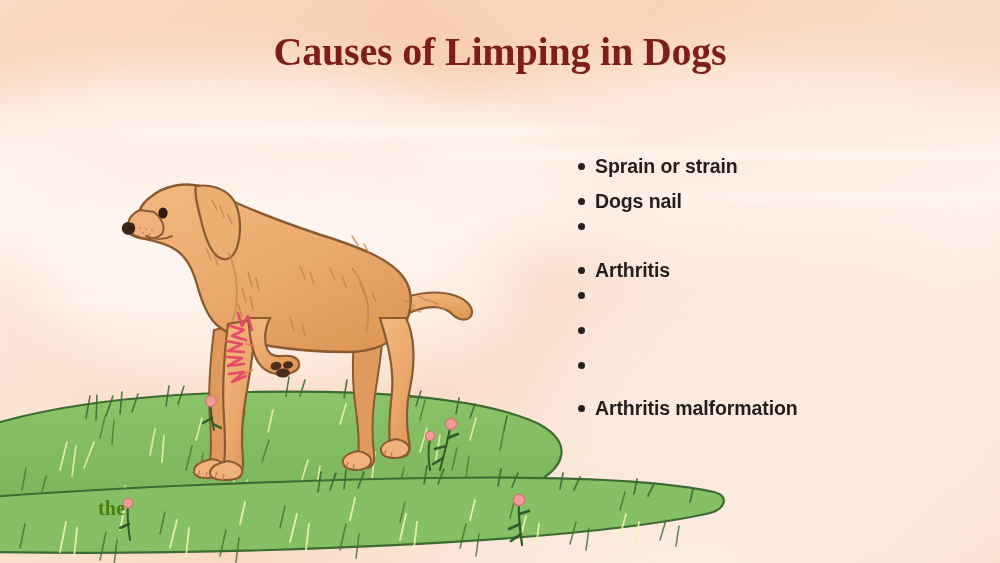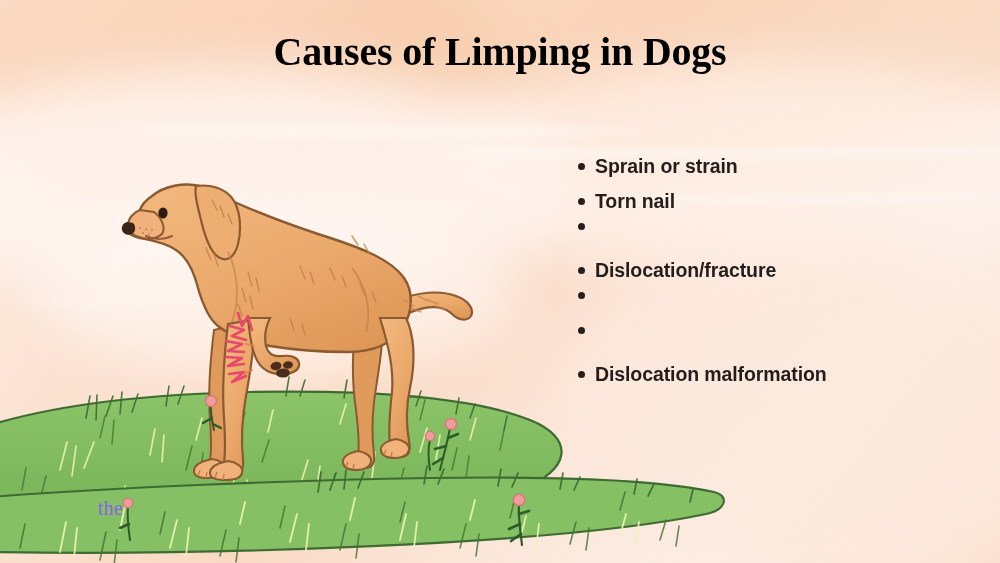--- a/index.html
+++ b/index.html
@@ -23,39 +23,39 @@
   .w4{left:420px;top:60px;width:680px;height:210px;background:rgba(255,243,236,.72);}
   .w5{left:560px;top:250px;width:520px;height:330px;background:rgba(252,232,220,.75);}
   .w6{left:40px;top:200px;width:480px;height:180px;background:rgba(255,248,243,.65);}
   .streak{position:absolute;height:7px;border-radius:50%;filter:blur(5px);background:rgba(255,252,249,.78);}
 
   
   .title{
     position:absolute;left:0;right:0;top:28px;text-align:center;
     font-family:"Liberation Serif",serif;
     font-weight:700;font-size:40px;letter-spacing:-.2px;
-    color:#000000;white-space:nowrap;
+    color:#7f1d1d;white-space:nowrap;
   }
 
   
   .bullets{position:absolute;left:578px;top:157px;width:400px;}
   .bullet-row{display:flex;align-items:baseline;height:34.6px;text-align:center;}
   .dot{
     width:7px;height:7px;border-radius:50%;background:#241F1C;
     flex:0 0 7px;margin-right:10px;position:relative;top:-3px;
   }
   .btxt{font-size:19.5px;font-weight:700;color:#231E1B;letter-spacing:-.1px;
         line-height:1;white-space:nowrap;}
 
   
   svg.art{position:absolute;left:0;top:0;width:1000px;height:563px;}
 
   
   .logo{position:absolute;left:95px;top:498px;
-        font-family:"Liberation Serif",serif;color:#8b5cf6;line-height:1;}
+        font-family:"Liberation Serif",serif;color:#4d7c0f;line-height:1;font-weight:bold;}
   .logo .the{font-size:20px;display:block;margin-left:3px;letter-spacing:.2px;}
   .logo .spruce{font-size:40px;display:block;margin-top:-2px;letter-spacing:-.5px;}
 </style>
 </head>
 <body>
 
 <div id="stage">
 
   <div class="bg-base"></div>
   <div class="wash w1"></div>
@@ -400,38 +400,41 @@
 
   <div class="title">Causes of Limping in Dogs</div>
 
   <div class="bullets">
     <div class="bullet-row">
       <span class="dot"></span>
       <span class="btxt">Sprain or strain</span>
     </div>
     <div class="bullet-row">
       <span class="dot"></span>
-      <span class="btxt">Torn nail</span>
-    </div>
-    <div class="bullet-row">
-      <span class="dot"></span>
-    </div>
-    <div class="bullet-row">
-      <span class="dot"></span>
-      <span class="btxt">Dislocation/fracture</span>
-    </div>
-    <div class="bullet-row">
-      <span class="dot"></span>
-    </div>
-    <div class="bullet-row">
-      <span class="dot"></span>
-    </div>
-    <div class="bullet-row">
-      <span class="dot"></span>
-      <span class="btxt">Dislocation malformation</span>
+      <span class="btxt">Dogs nail</span>
+    </div>
+    <div class="bullet-row">
+      <span class="dot"></span>
+    </div>
+    <div class="bullet-row">
+      <span class="dot"></span>
+      <span class="btxt">Arthritis</span>
+    </div>
+    <div class="bullet-row">
+      <span class="dot"></span>
+    </div>
+    <div class="bullet-row">
+      <span class="dot"></span>
+    </div>
+    <div class="bullet-row">
+      <span class="dot"></span>
+    </div>
+    <div class="bullet-row">
+      <span class="dot"></span>
+      <span class="btxt">Arthritis malformation</span>
     </div>
   </div>
 
   <div class="logo">
     <span class="the">the</span>
   </div>
 
 </div>
 
 </body></html>

